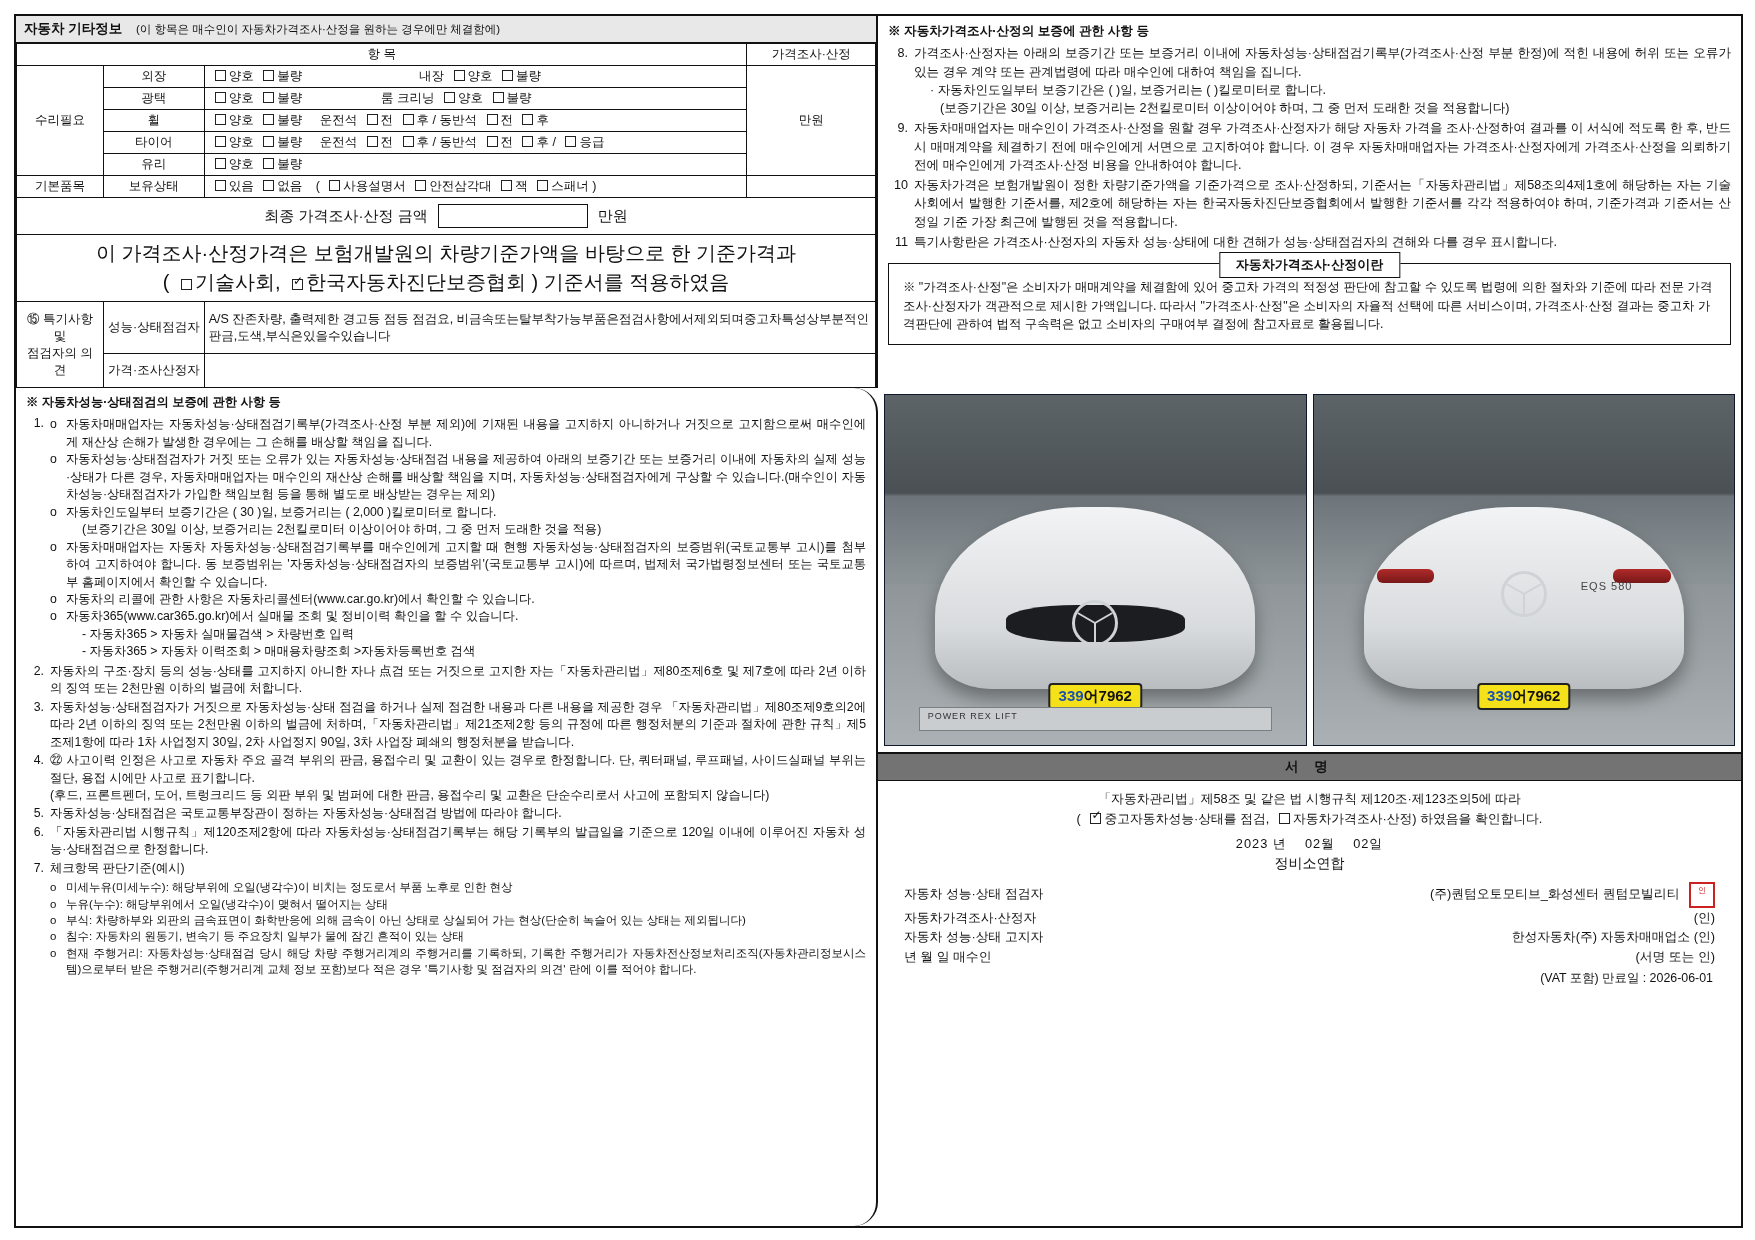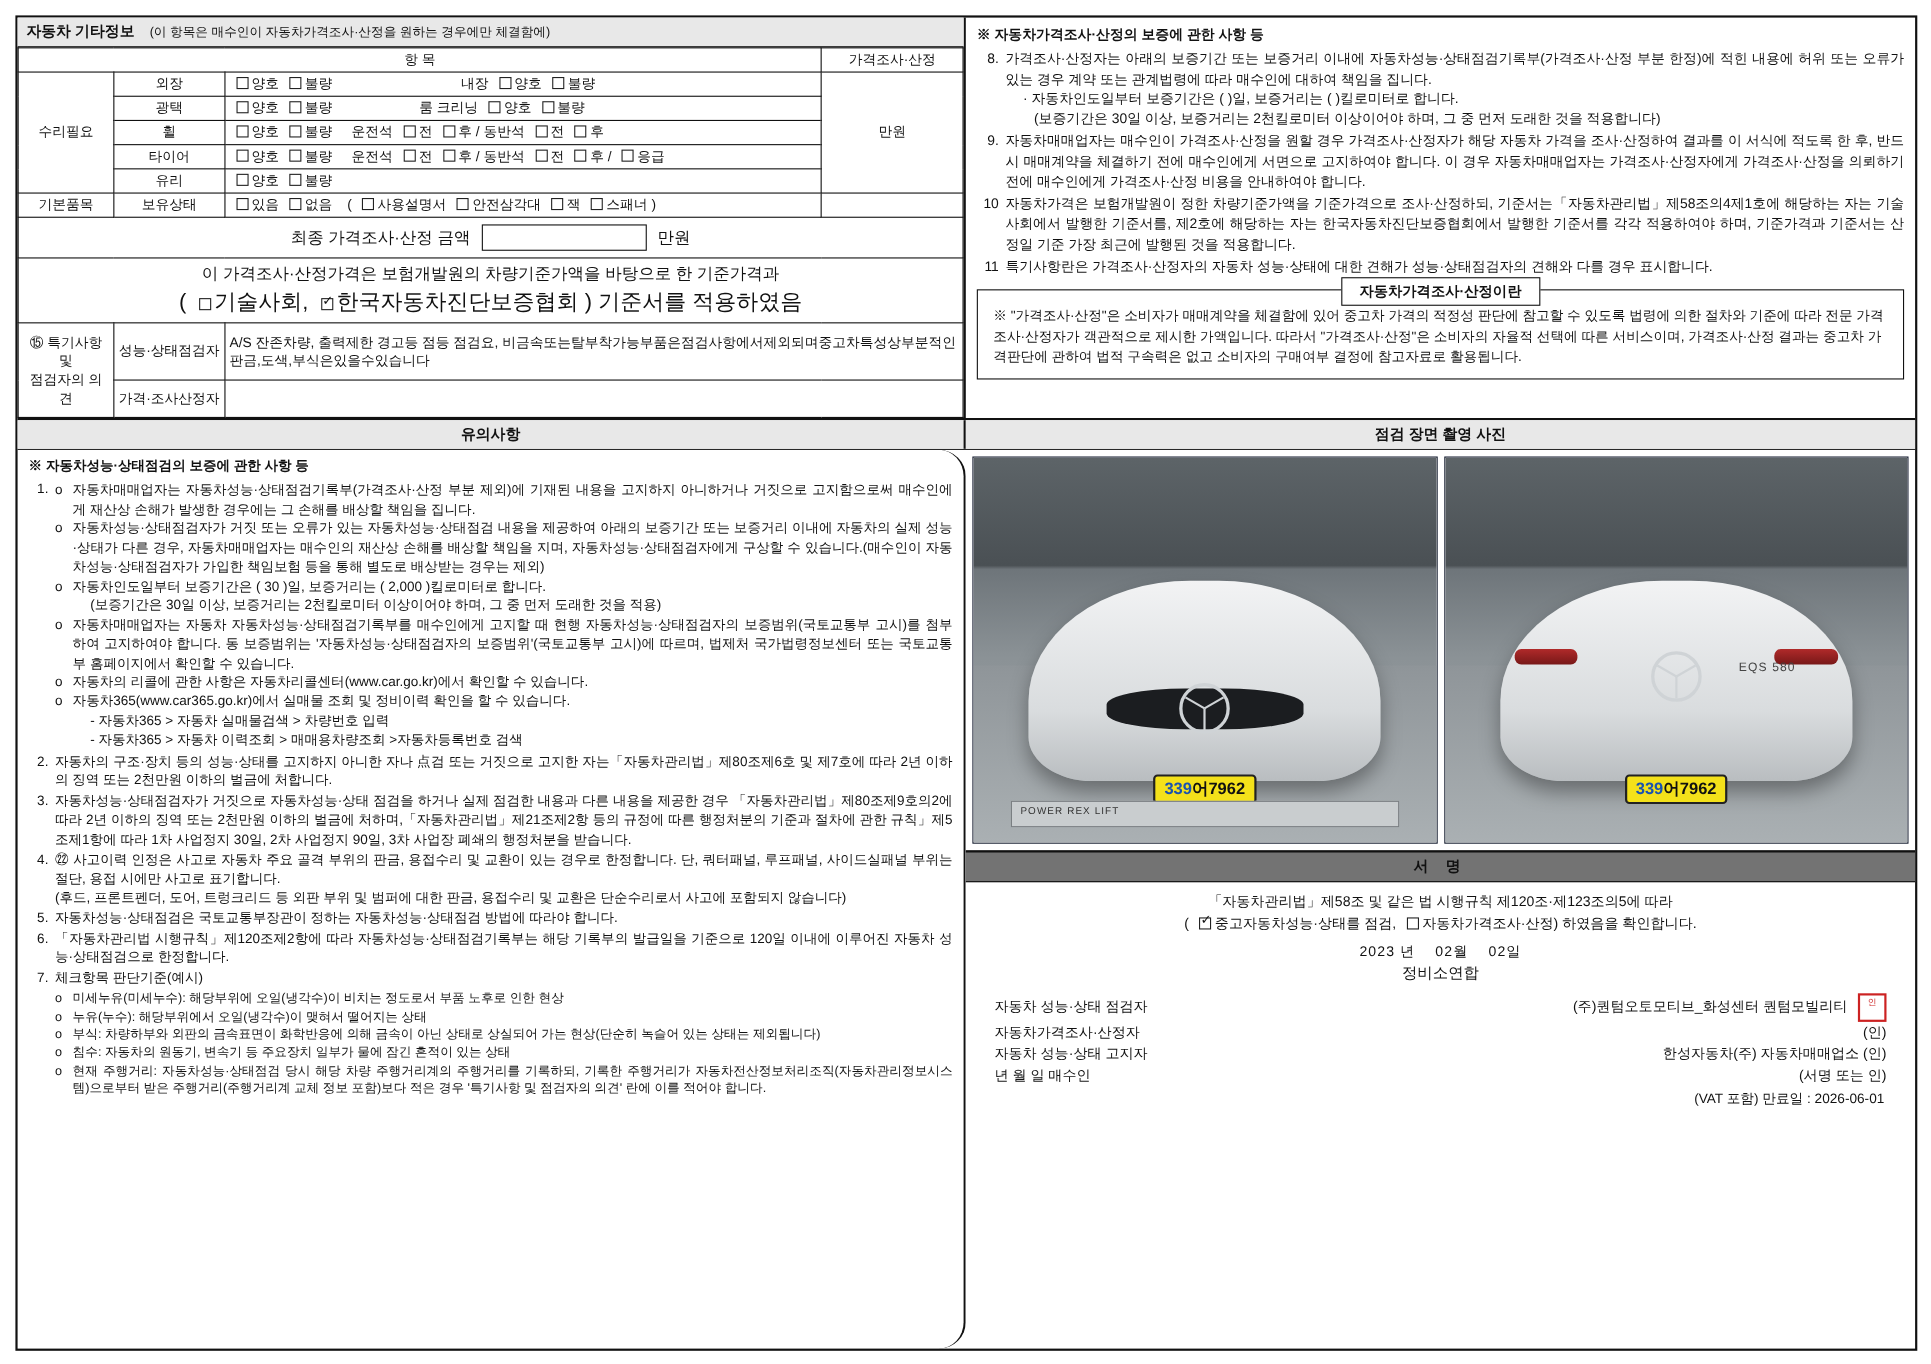--- a/index.html
+++ b/index.html
@@ -187,21 +187,21 @@
           <td colspan="4" style="padding:6px 0">
             <div style="display:flex;align-items:center;justify-content:center;gap:10px;">
               <span style="font-size:15px">최종 가격조사·산정 금액</span>
               <span style="display:inline-block;width:150px;height:24px;border:1px solid #111;"></span>
               <span style="font-size:15px">만원</span>
             </div>
           </td>
         </tr>
         <tr>
           <td colspan="4" style="padding:5px 0">
-            <div class="c" style="font-size:15px">이 가격조사·산정가격은 보험개발원의 차량기준가액을 바탕으로 한 기준가격과</div>
+            <div class="c" style="font-size:20px">이 가격조사·산정가격은 보험개발원의 차량기준가액을 바탕으로 한 기준가격과</div>
             <div class="c" style="font-size:20px;margin-top:2px">
               <span>(</span>
               <span class="cb"></span><span>기술사회,</span>
               <span class="cb checked"></span><span>한국자동차진단보증협회</span>
               <span>) 기준서를 적용하였음</span>
             </div>
           </td>
         </tr>
         <tr>
           <td class="c" rowspan="2" style="width:88px">
@@ -245,24 +245,20 @@
           </li>
         </ol>
       </div>
       <div class="boxdef">
         <div class="cap">자동차가격조사·산정이란</div>
         <div>※ "가격조사·산정"은 소비자가 매매계약을 체결함에 있어 중고차 가격의 적정성 판단에 참고할 수 있도록 법령에 의한 절차와 기준에 따라 전문 가격조사·산정자가 객관적으로 제시한 가액입니다. 따라서 "가격조사·산정"은 소비자의 자율적 선택에 따른 서비스이며, 가격조사·산정 결과는 중고차 가격판단에 관하여 법적 구속력은 없고 소비자의 구매여부 결정에 참고자료로 활용됩니다.</div>
       </div>
     </div>
   </div>
 
-  <div class="midbar">
-    <div class="a">유의사항</div>
-    <div class="b">점검 장면 촬영 사진</div>
-  </div>
 
   <div class="rowbot">
 
     <div class="notes">
       <div class="head">※ 자동차성능·상태점검의 보증에 관한 사항 등</div>
       <ol class="lv1">
         <li>
           <span class="num">1.</span>
           <span class="txt">
             <ul class="sub-ul">

